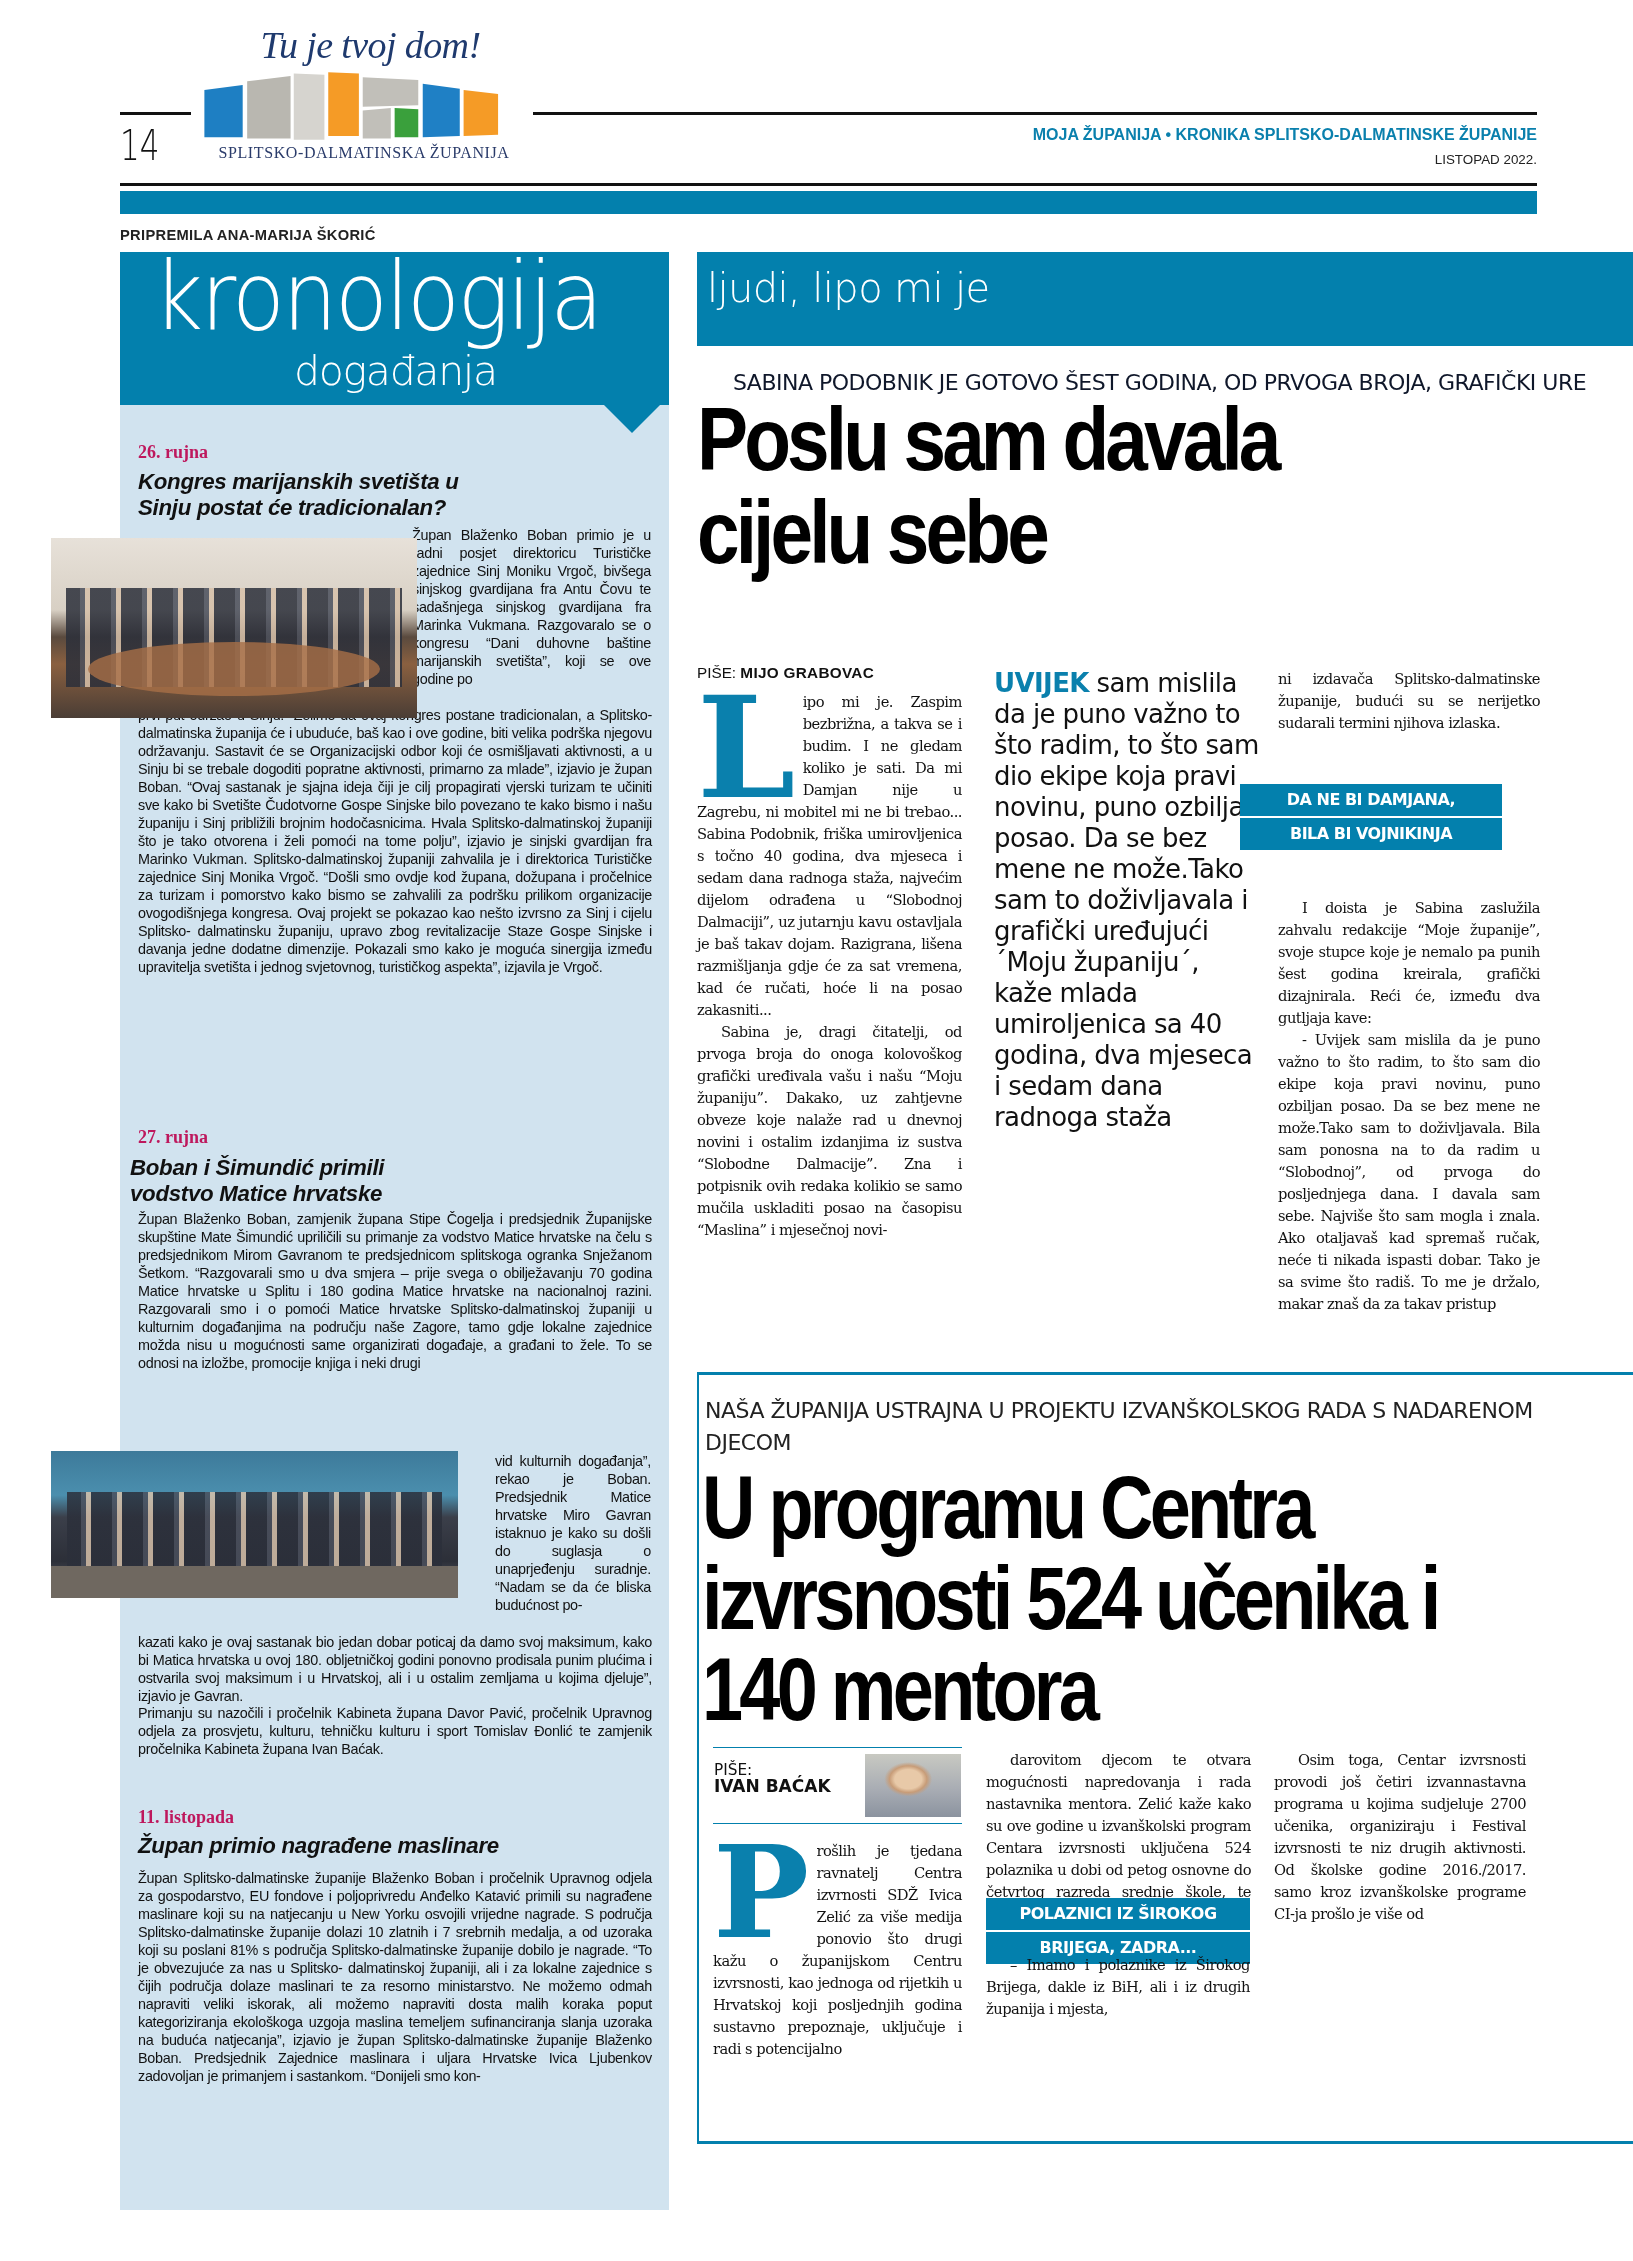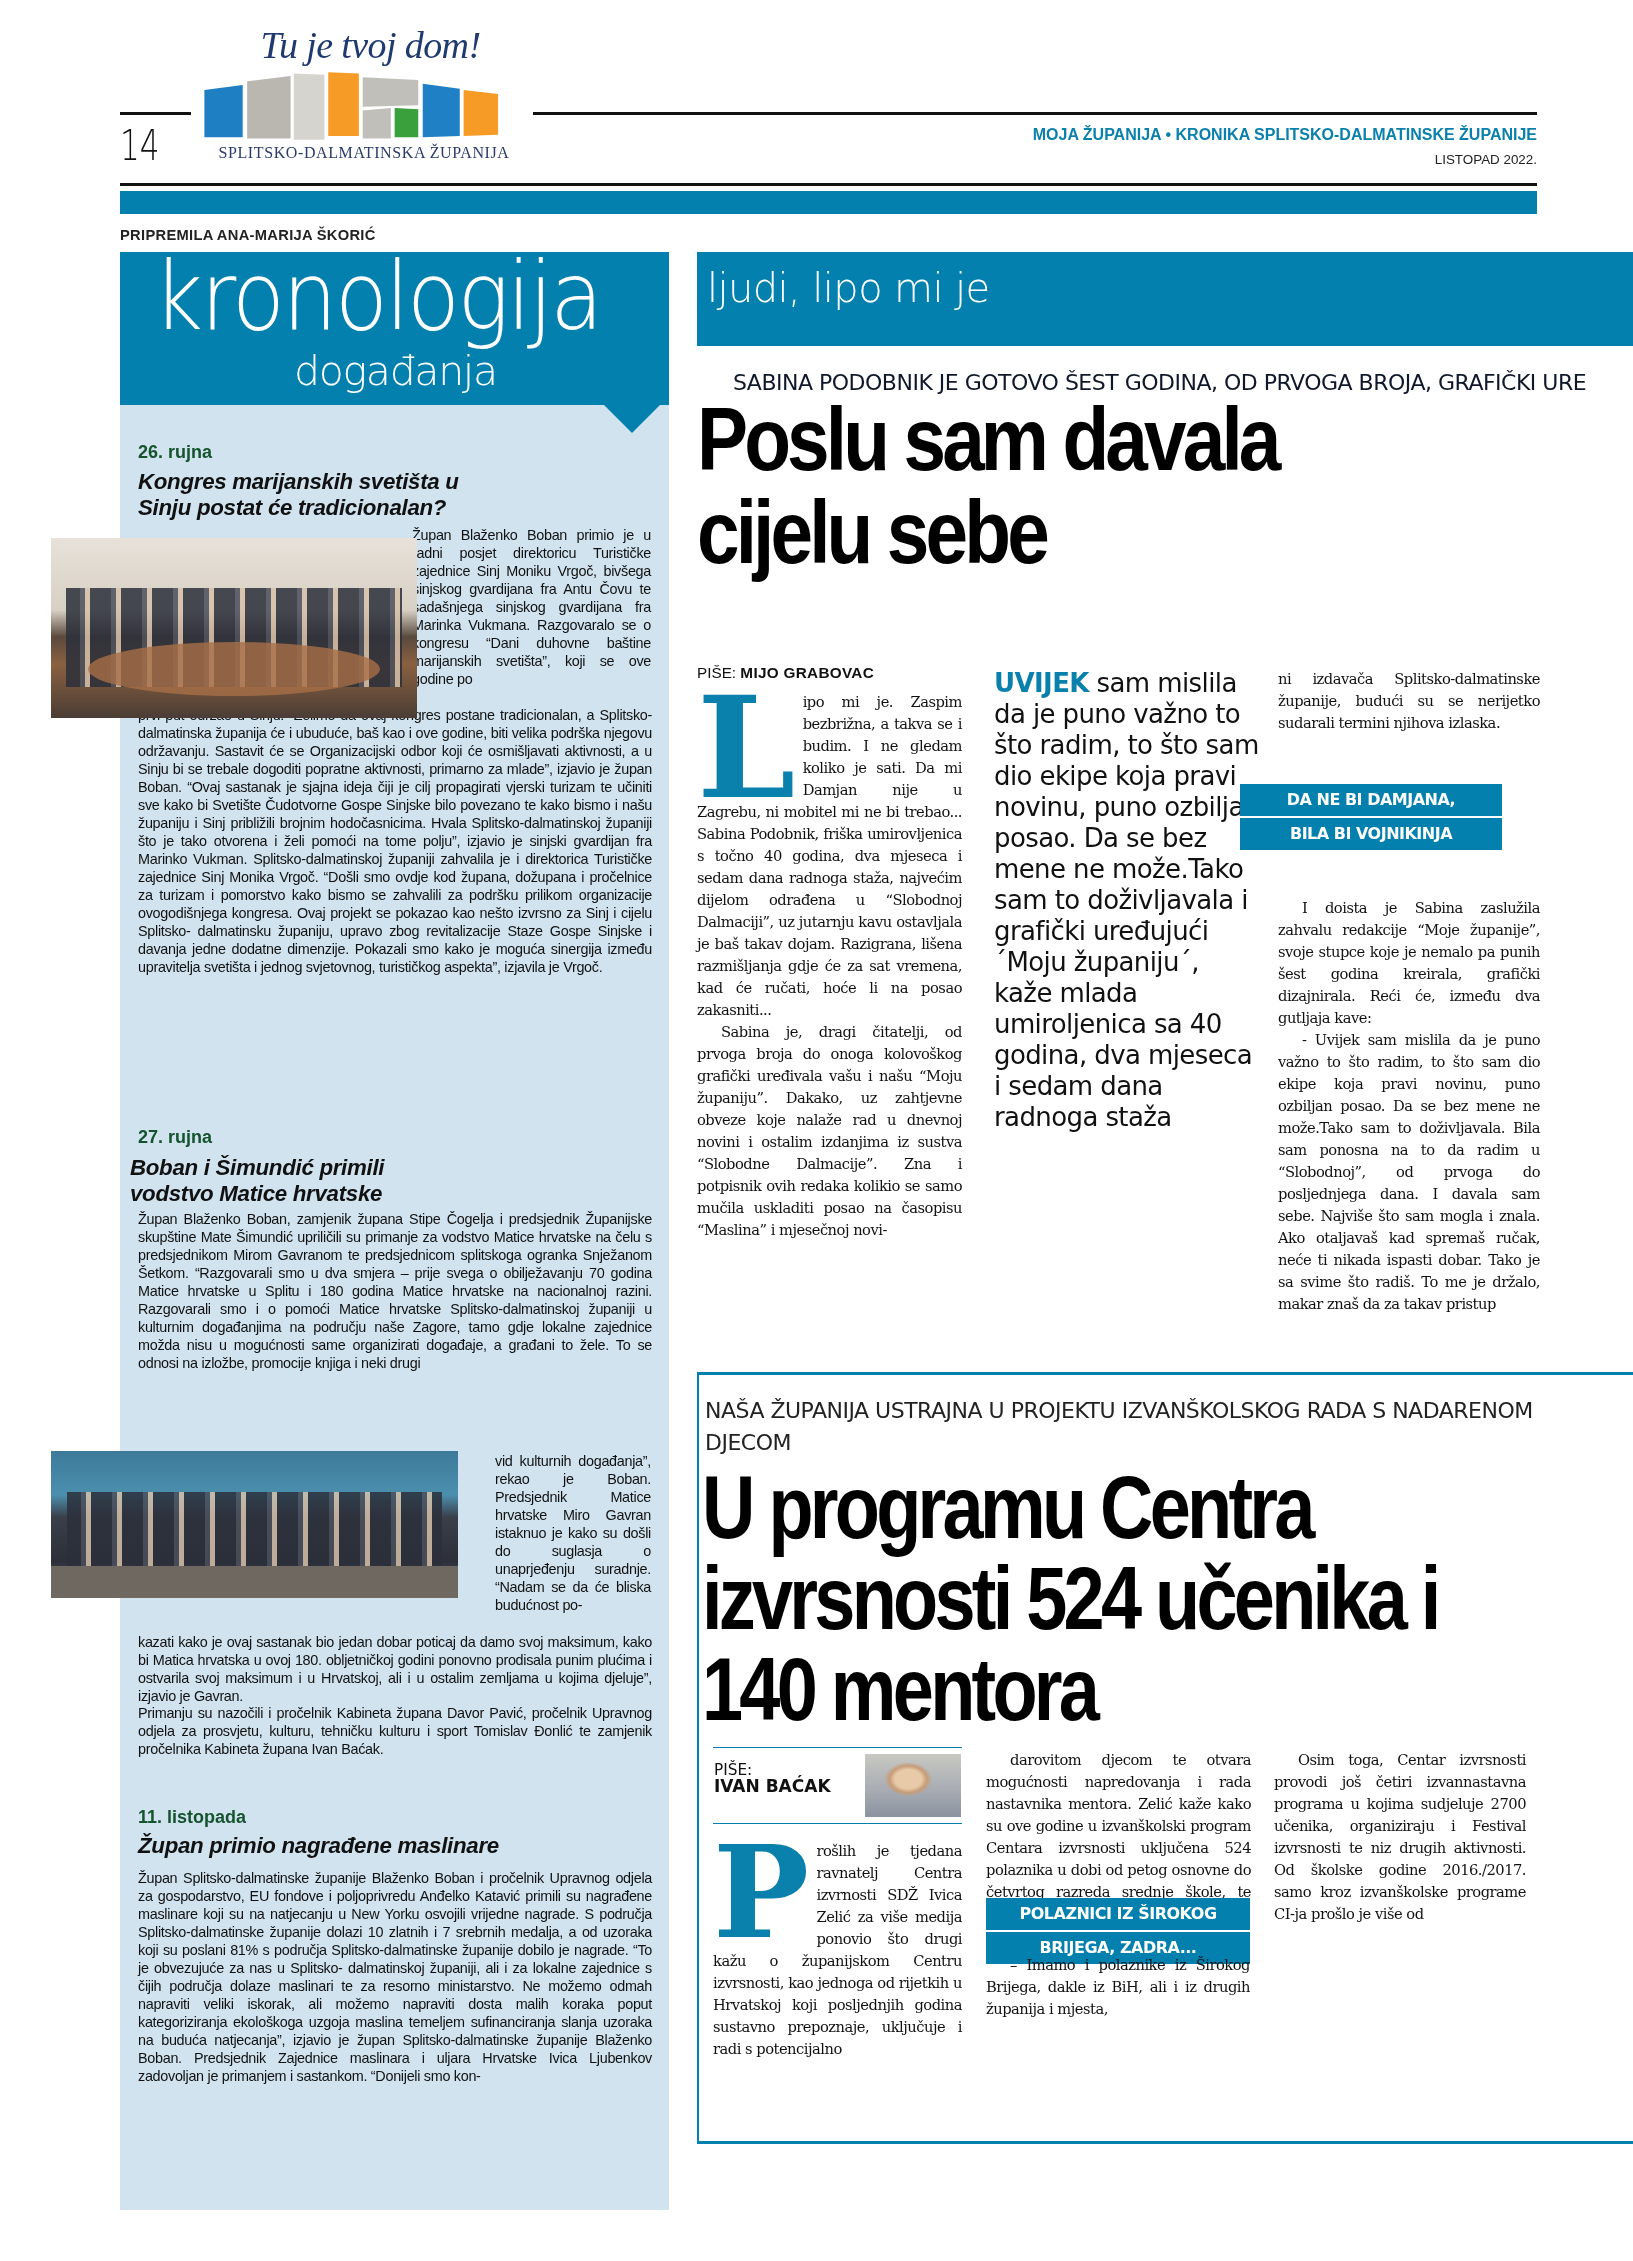--- a/index.html
+++ b/index.html
@@ -27,21 +27,21 @@
 
   .byline-prep { left: 120px; top: 227px; font-size: 14.7px; font-weight: bold; color: #222; letter-spacing: 0.3px; }
 
   
   .kron-header { left: 120px; top: 252px; width: 549px; height: 153px; background: #0380ad; }
   .kron-title { left: 153px; top: 250px; font-family: "DejaVu Sans", sans-serif; font-size: 94px; font-weight: 300; color: #fff; letter-spacing: -2.6px; transform: scaleX(0.92); transform-origin: left top; line-height: 1; }
   .kron-sub { left: 294px; top: 351px; font-family: "DejaVu Sans", sans-serif; font-size: 41px; font-weight: 300; color: #fff; line-height: 1; letter-spacing: -1.3px; }
   .kron-arrow { left: 604px; top: 405px; width: 0; height: 0; border-left: 28px solid transparent; border-right: 28px solid transparent; border-top: 28px solid #0380ad; }
   .kron-body { left: 120px; top: 405px; width: 549px; height: 1805px; background: #d1e3ef; }
 
-  .date-label { font-family: Liberation Sans, sans-serif; font-weight: bold; font-size: 18px; color: #14532d; }
+  .date-label { font-family: Liberation Serif, serif; font-weight: bold; font-size: 18px; color: #be185d; }
   .event-title { font-family: "Liberation Sans", sans-serif; font-weight: bold; font-style: italic; font-size: 22.3px; line-height: 26px; color: #111; letter-spacing: -0.3px; }
   .event-text { font-family: "Liberation Sans", sans-serif; font-size: 14.4px; line-height: 18px; color: #111; text-align: justify; letter-spacing: -0.3px; }
 
   .photo { background: #888; overflow: hidden; }
   .photo-1 { left: 51px; top: 538px; width: 366px; height: 180px;
     background: linear-gradient(180deg, #e7e1d9 0%, #d8d0c4 40%, #5a4a3e 55%, #8a6040 70%, #4a3d35 100%); }
   .photo-2 { left: 51px; top: 1451px; width: 407px; height: 147px;
     background: linear-gradient(180deg, #3d7a9a 0%, #4b8fae 30%, #3b3f4a 45%, #2c2f38 75%, #6b6f7a 100%); }
   .photo .ph-table { position: absolute; left: 10%; right: 10%; bottom: 12%; height: 30%; background: #a86f47; border-radius: 50%; opacity: 0.8; }
   .photo .ph-people { position: absolute; left: 4%; right: 4%; top: 28%; height: 55%;

